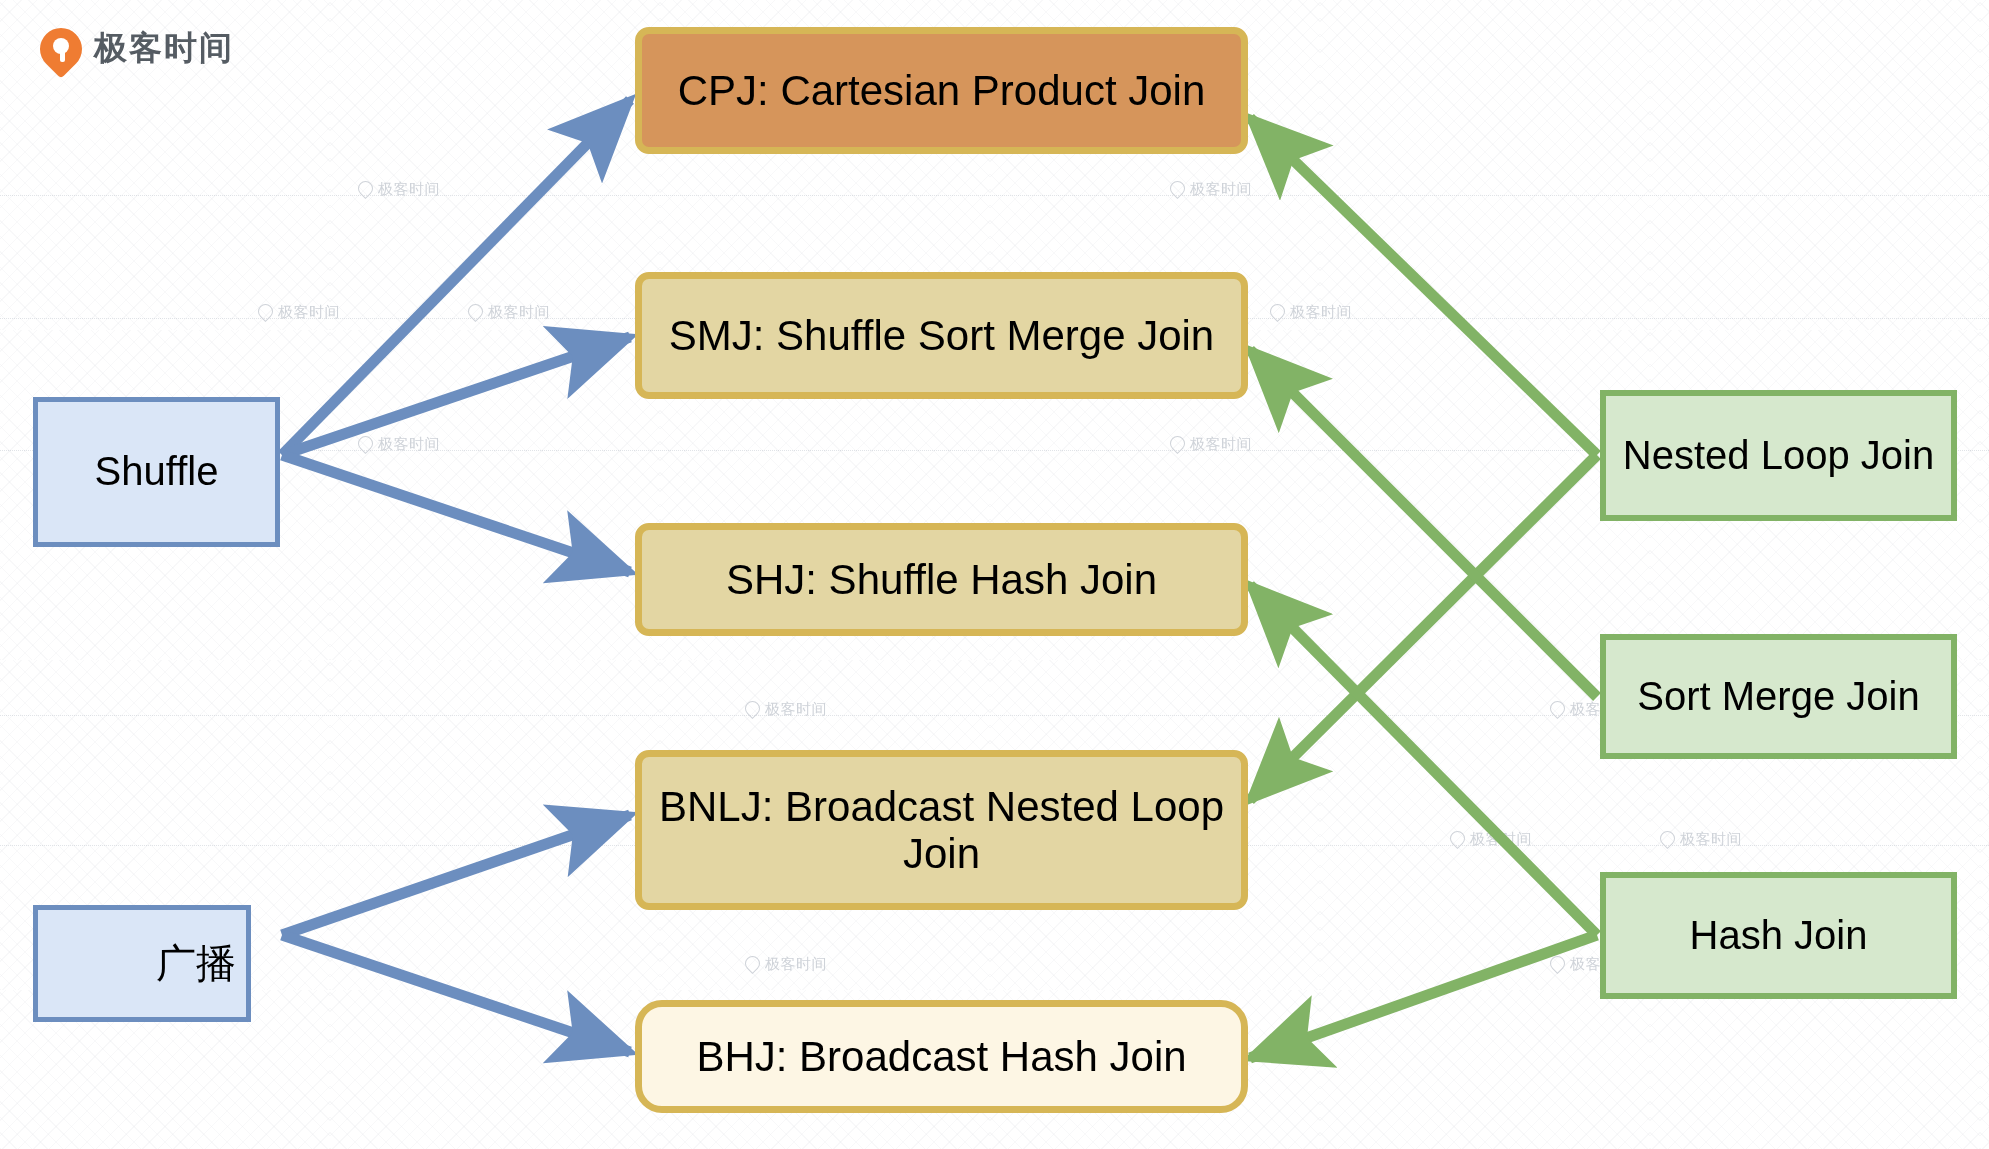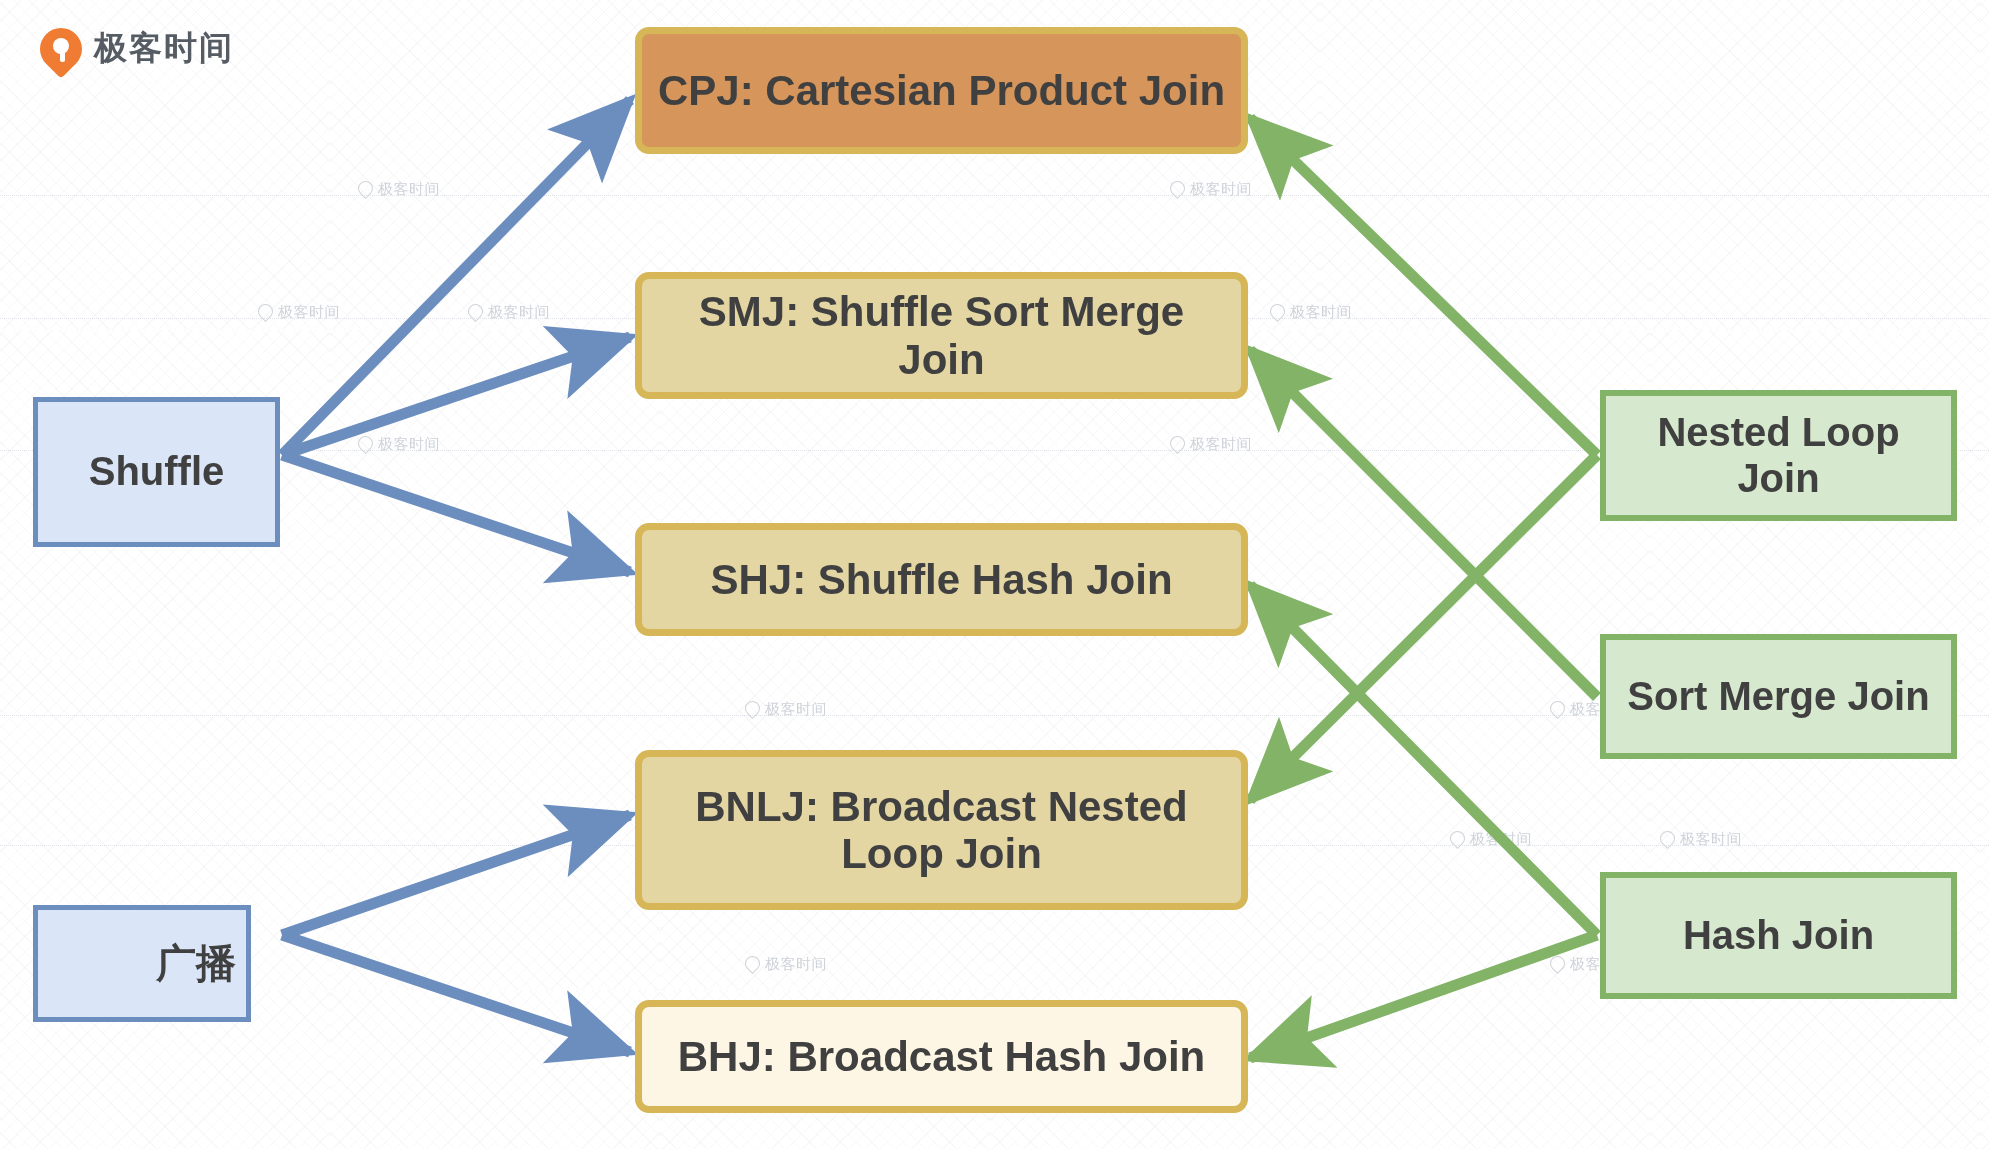--- a/index.html
+++ b/index.html
@@ -122,45 +122,44 @@
   }
 
   
   .node {
     position: absolute;
     box-sizing: border-box;
     display: flex;
     align-items: center;
     justify-content: center;
     text-align: center;
-    color: #404040;
+    color: #000000;
     z-index: 4;
     line-height: 1.13;
-    font-weight: bold;
   }
   .node .node-label { display: block; padding: 0 10px; }
 
   .node.blue {
     background: #dae6f7;
     border: 5px solid #6c8ebf;
     font-size: 40px;
   }
   .node.green {
     background: #d6e8cd;
     border: 6px solid #82b366;
     font-size: 40px;
   }
   .node.amber {
     border: 7px solid #d6b656;
     border-radius: 14px;
     font-size: 42px;
   }
   .node.amber.fill-dark   { background: #d6955b; }
   .node.amber.fill-mid    { background: #e3d6a3; }
-  .node.amber.fill-light  { background: #fdf6e4; }
+  .node.amber.fill-light  { background: #fdf6e4; border-radius: 27px; }
 </style>
 </head>
 <body>
 
 <div id="stage">
 
   <div id="watermark-layer">
     <div id="watermark-grid"></div>
 
     <div class="wm-row" style="top:195px;"></div>

